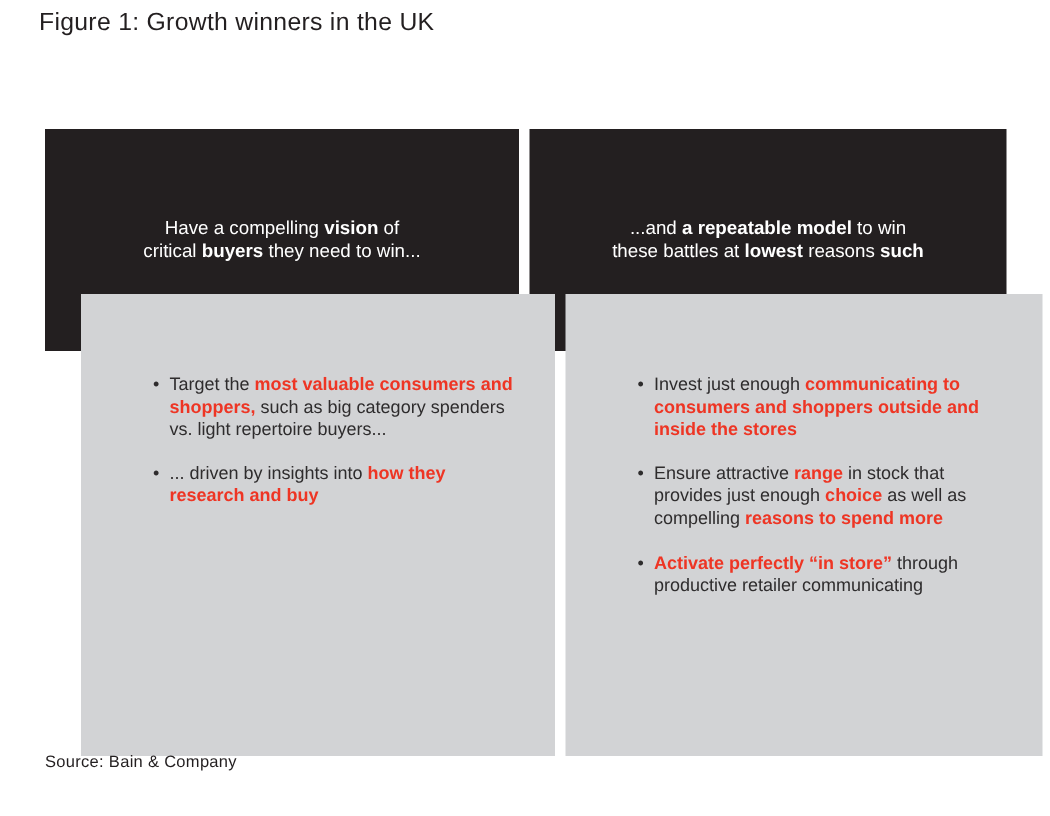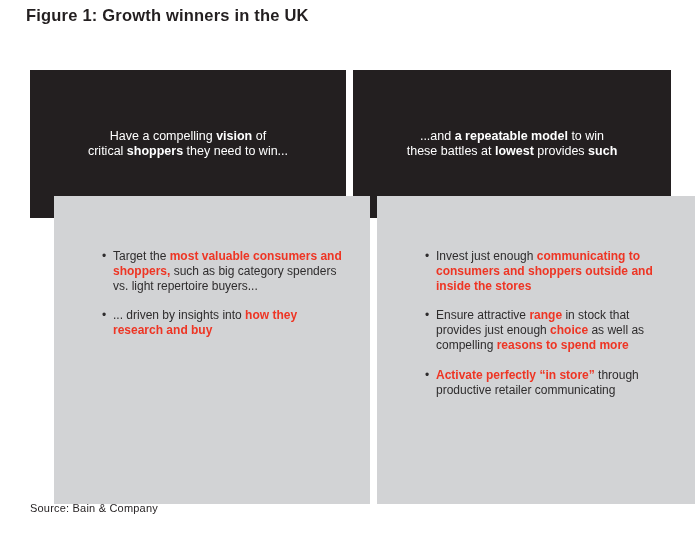--- a/index.html
+++ b/index.html
@@ -13,39 +13,39 @@
     position: relative;
     font-family: "Liberation Sans", sans-serif;
     color: #2e2c2d;
     overflow: hidden;
   }
   .figure-title {
     position: absolute;
     left: 26px;
     top: 6px;
     font-size: 16.5px;
-    font-weight: 700;
+    font-weight: 400;
     letter-spacing: 0.2px;
     color: #231f20;
   }
   .box {
     position: absolute;
     box-sizing: border-box;
   }
   .black-box {
     background: var(--black, #231f20);
     color: #ffffff;
     display: flex;
     align-items: center;
     justify-content: center;
     text-align: center;
     font-size: 12.5px;
     line-height: 15px;
     white-space: pre-line;
-    top: 70px;
+    top: 86px;
     height: 148px;
   }
   .gray-box {
     background: var(--gray, #d2d3d5);
     top: 196px;
     height: 308px;
     padding: 53px 12px 0 48px;
     margin-left: 24px;
   }
   #black-left, #gray-left  { left: 30px;  width: 316px; }
@@ -82,26 +82,26 @@
     color: #231f20;
   }
 </style>
 </head>
 <body>
 
 <div class="figure-title">Figure 1: Growth winners in the UK</div>
 
 <div id="black-left" class="box black-box">
   <div><span>Have a compelling </span><span class="b">vision</span><span> of
-critical </span><span class="b">shoppers</span><span> they need to win...</span></div>
+critical </span><span class="b">buyers</span><span> they need to win...</span></div>
 </div>
 
 <div id="black-right" class="box black-box">
   <div><span>...and </span><span class="b">a repeatable model</span><span> to win
-these battles at </span><span class="b">lowest</span><span> provides </span><span class="b">such</span></div>
+these battles at </span><span class="b">lowest</span><span> reasons </span><span class="b">such</span></div>
 </div>
 
 <div id="gray-left" class="box gray-box">
   <ul class="bullets">
       <li><span>Target the </span><span class="r">most valuable consumers and
 shoppers,</span><span> such as big category spenders
 vs. light repertoire buyers...</span></li>
       <li><span>... driven by insights into </span><span class="r">how they
 research and buy</span></li>
     </ul>

